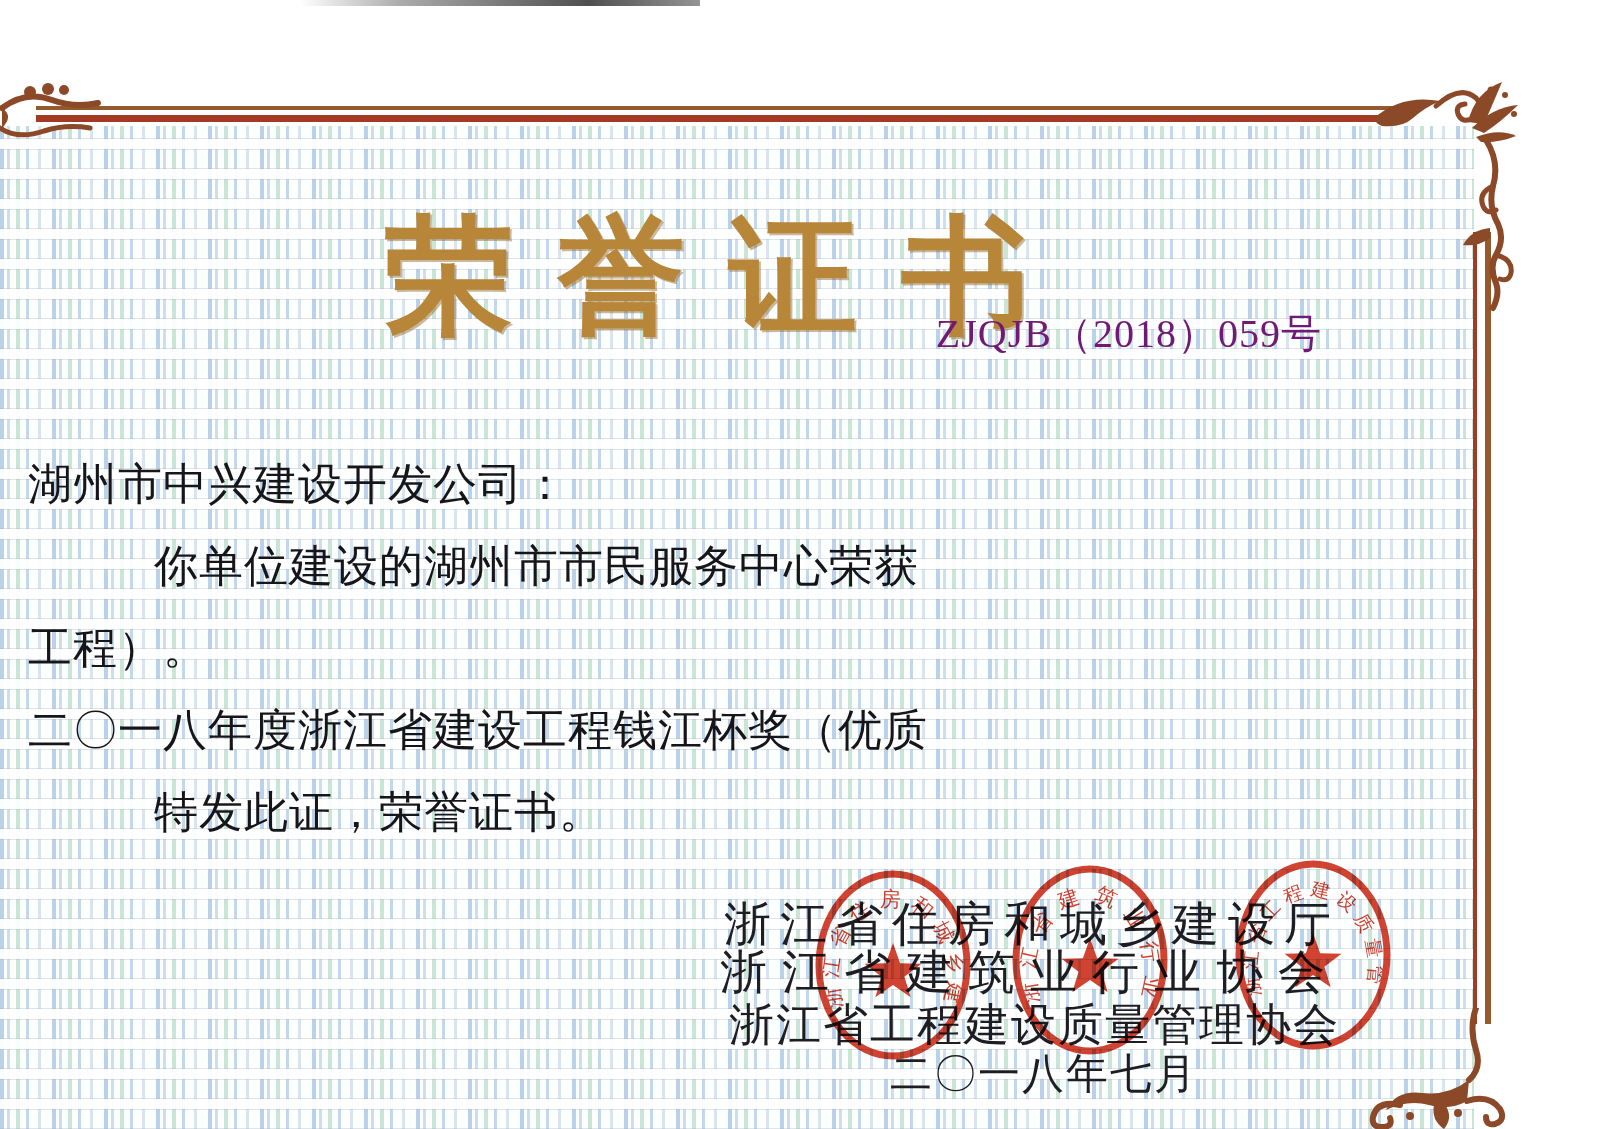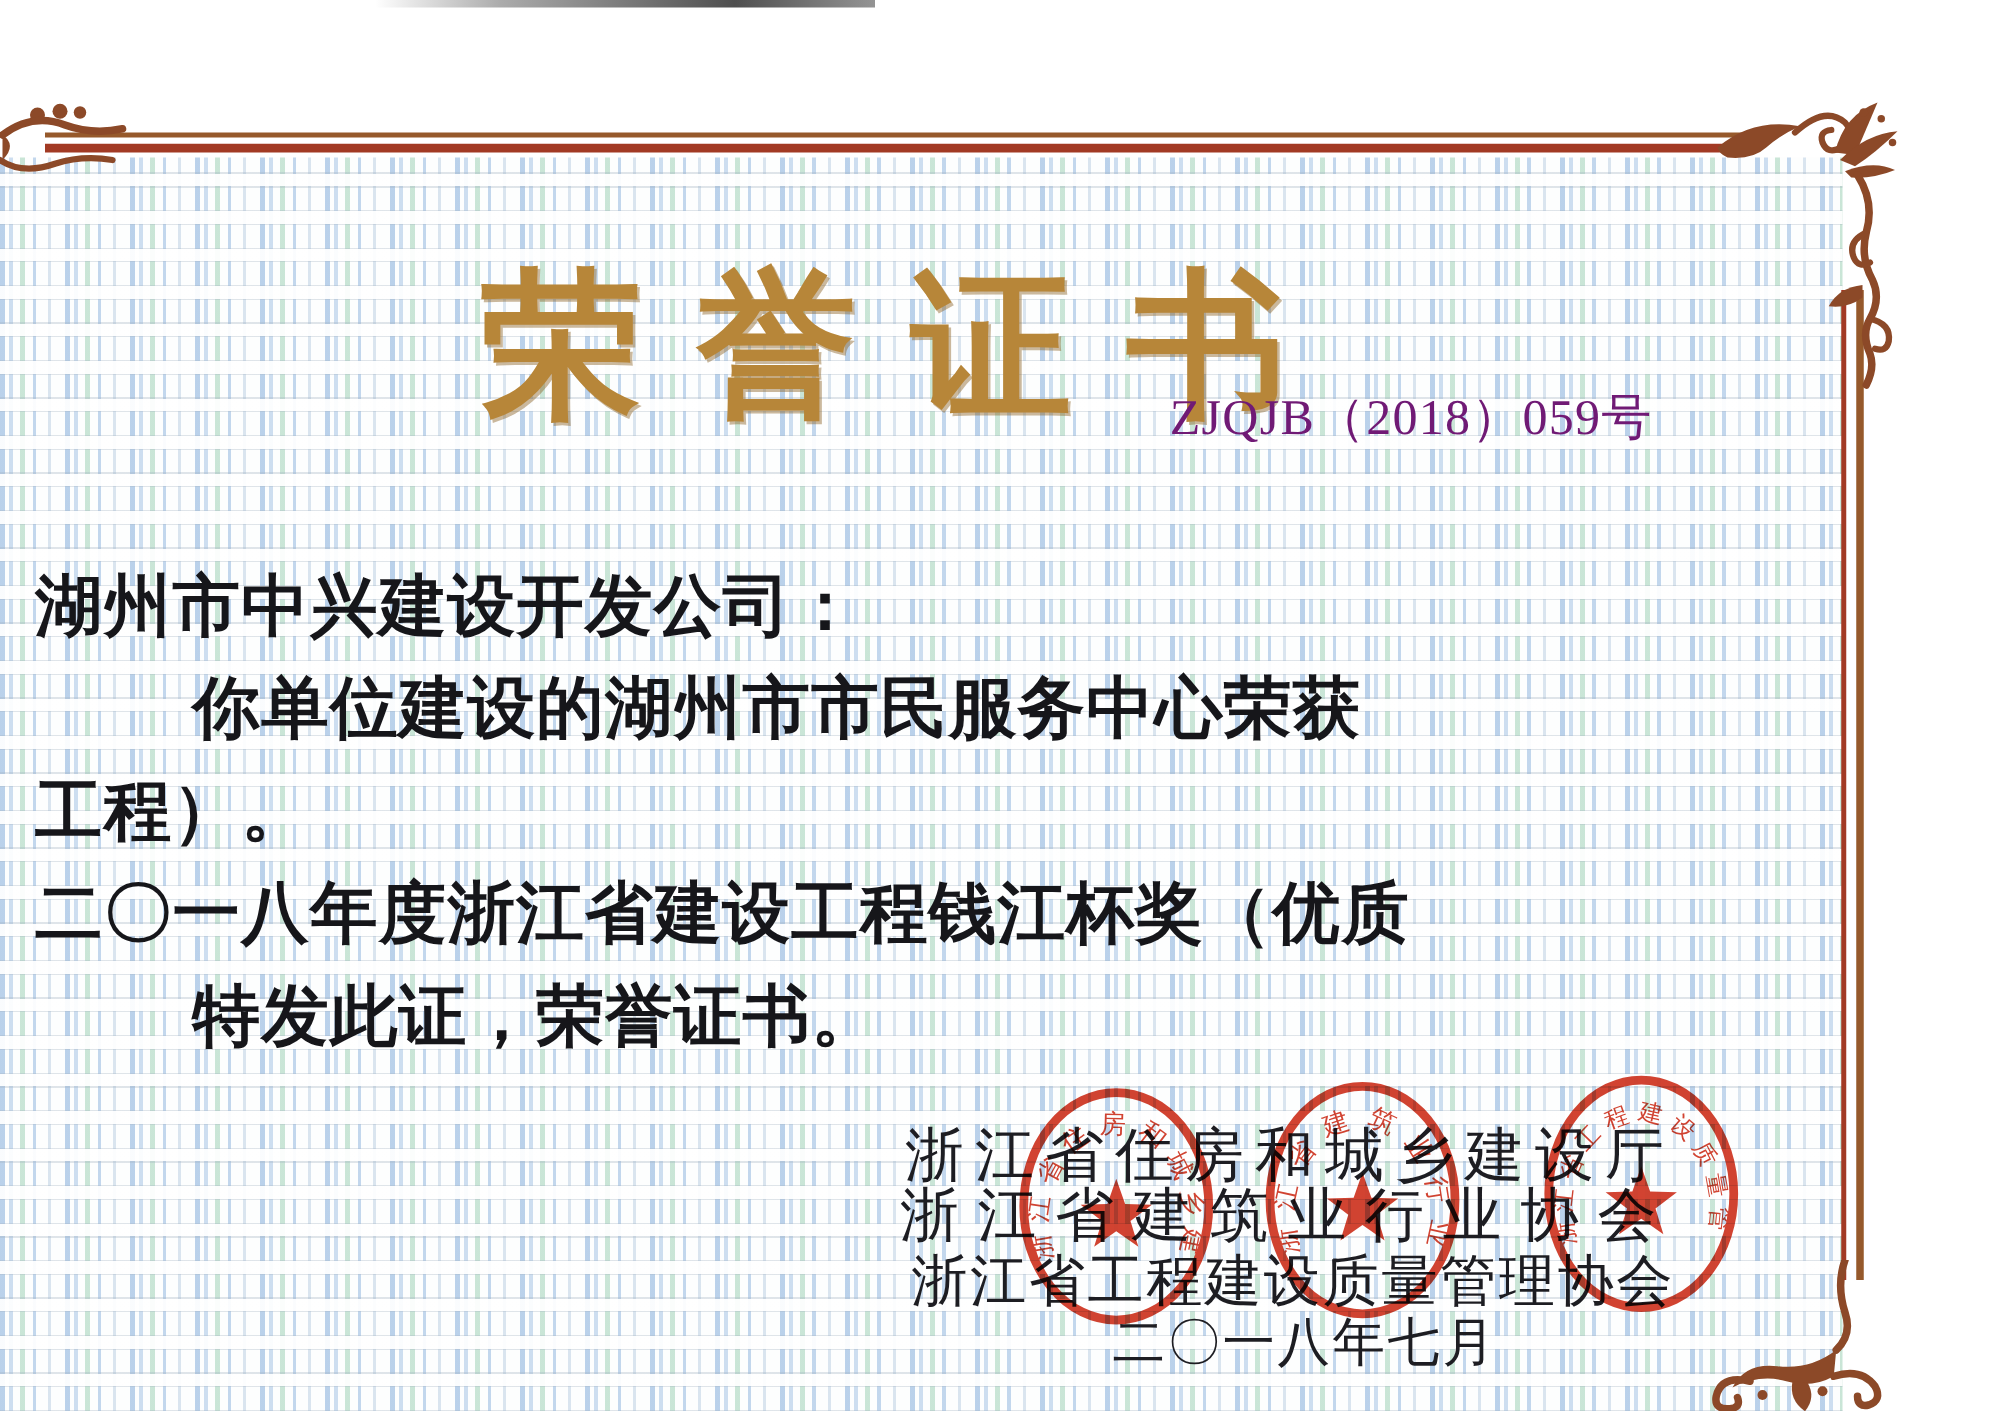--- a/index.html
+++ b/index.html
@@ -48,21 +48,21 @@
     position:absolute;left:385px;top:213px;z-index:3;line-height:1;
     font-size:128px;font-weight:bold;letter-spacing:44px;color:#b78639;
     text-shadow:2px 2px 0 rgba(140,100,40,.45);white-space:nowrap;
   }
   .cert-no{
     position:absolute;right:218px;top:306px;z-index:3;
     font-size:40px;font-weight:normal;color:#701a75;letter-spacing:1px;white-space:nowrap;
   }
   .body-block{position:absolute;left:28px;top:444px;width:1460px;z-index:3;}
   .body-line{
-    font-size:54px;line-height:82px;font-weight:bold;color:#16161a;
+    font-size:44px;line-height:82px;font-weight:normal;color:#16161a;
     white-space:nowrap;letter-spacing:1px;
   }
   .indent{padding-left:126px;}
   .issuer{
     position:absolute;right:200px;z-index:3;color:#1d1d22;white-space:nowrap;
   }
   .issuer-1{top:893px;font-size:47px;letter-spacing:9px;}
   .issuer-2{top:941px;font-size:47px;letter-spacing:15px;}
   .issuer-3{top:995px;font-size:45px;letter-spacing:2px;}
   .date-line{

